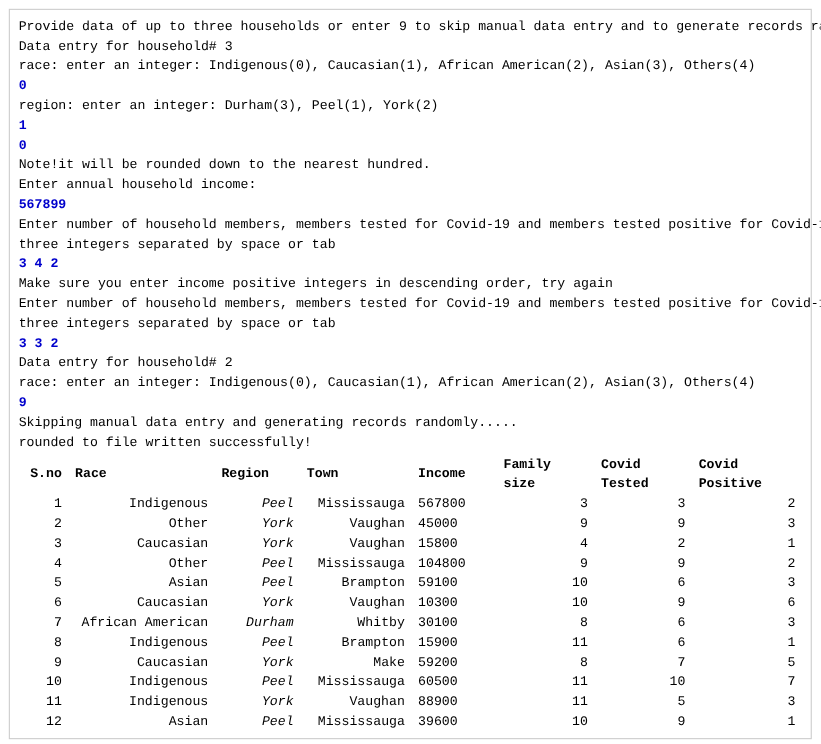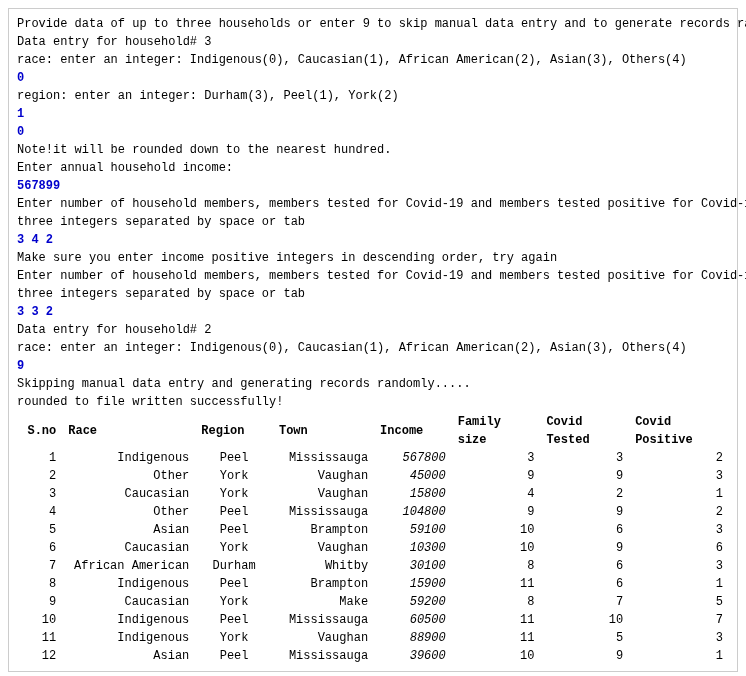--- a/index.html
+++ b/index.html
@@ -44,23 +44,23 @@
     }
     table td {
       text-align: right;
       padding: 0 6px;
     }
     table td:first-child, table th:first-child {
       text-align: right;
     }
     table td:nth-child(1) { width: 30px; }
     table td:nth-child(2) { width: 120px; text-align: right; margin-top: 41px; }
-    table td:nth-child(3) { width: 70px; text-align: center; }
+    table td:nth-child(3) { width: 70px; text-align: right; font-style: italic; }
     table td:nth-child(4) { width: 90px; text-align: right; font-family: Liberation Mono, monospace; }
-    table td:nth-child(5) { width: 70px; text-align: right; font-style: italic; }
+    table td:nth-child(5) { width: 70px; text-align: left; }
     table td:nth-child(6) { width: 80px; text-align: right; }
     table td:nth-child(7) { width: 80px; text-align: right; }
     table td:nth-child(8) { width: 90px; text-align: right; }
   </style>
 </head>
 <body>
 
 <div class="terminal">
   <div>
     <span class="line header-line"></span>

